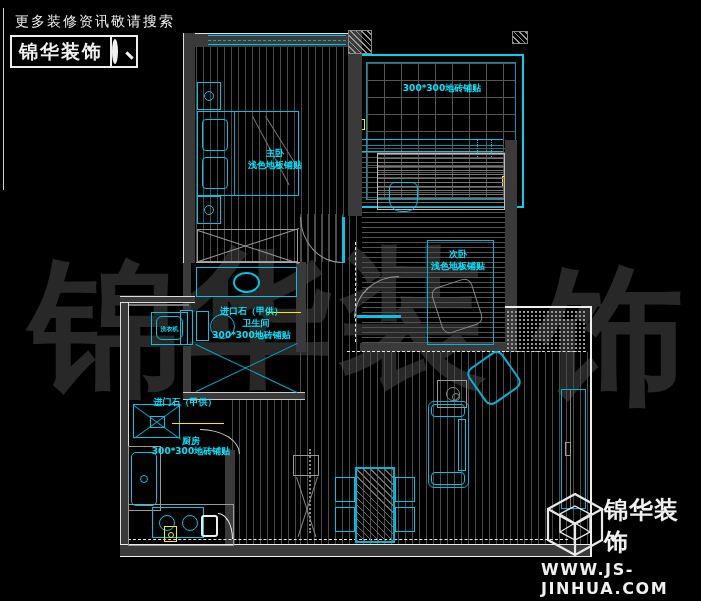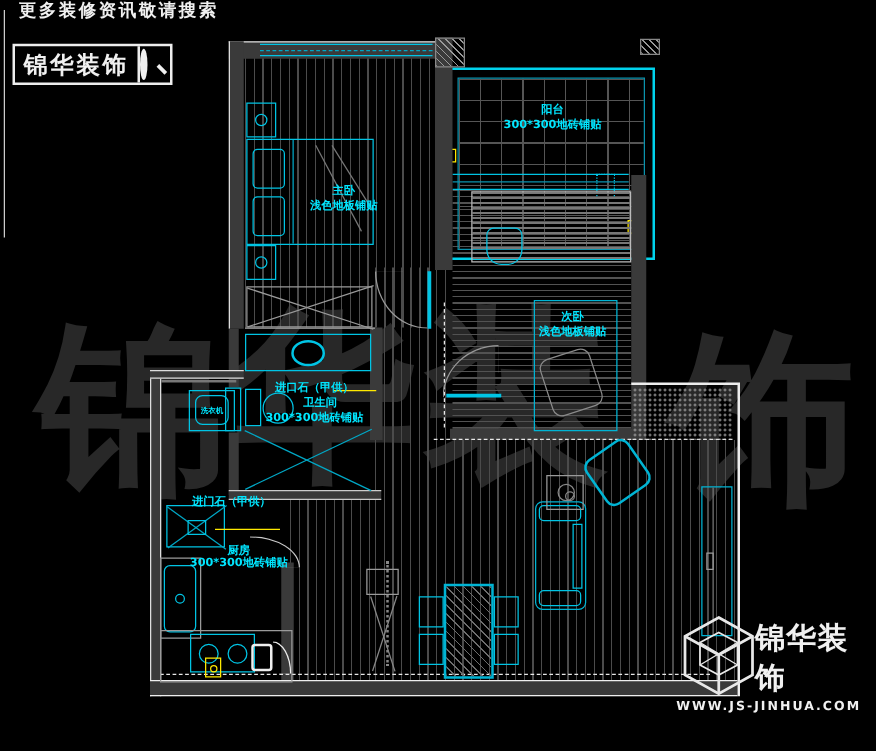--- a/index.html
+++ b/index.html
@@ -172,47 +172,46 @@
   <div class="abs" style="left:561px;top:389px;width:25px;height:120px;border:1px solid #00b4d4">
     <span class="abs" style="left:8px;top:0;width:1px;height:118px;background:#777"></span>
     <span class="abs" style="left:3px;top:52px;width:6px;height:14px;border:1px solid #999"></span>
   </div>
 
   <div class="abs lbl" style="left:215px;top:147px;width:120px">
     <span>主卧</span>
     <span>浅色地板铺贴</span>
   </div>
   <div class="abs lbl" style="left:368px;top:82px;width:148px">
-    <span>阳台</span>
     <span>300*300地砖铺贴</span>
   </div>
   <div class="abs lbl" style="left:408px;top:248px;width:100px">
     <span>次卧</span>
     <span>浅色地板铺贴</span>
   </div>
   <div class="abs lbl" style="left:204px;top:305px;width:95px">进口石（甲供）</div>
   <div class="abs lbl" style="left:220px;top:317px;width:72px">卫生间</div>
   <div class="abs lbl" style="left:204px;top:329px;width:95px">300*300地砖铺贴</div>
   <div class="abs lbl" style="left:144px;top:396px;width:82px">进门石（甲供）</div>
   <div class="abs lbl" style="left:150px;top:435px;width:82px">厨房</div>
   <div class="abs lbl" style="left:148px;top:445px;width:86px">300*300地砖铺贴</div>
 
-  <div class="abs white" style="left:15px;top:0;font-size:14px;font-weight:bold;letter-spacing:2px">更多装修资讯敬请搜索</div>
+  <div class="abs white" style="left:15px;top:13px;font-size:14px;font-weight:normal;letter-spacing:2px">更多装修资讯敬请搜索</div>
   <div class="abs hdrbox" style="left:10px;top:35px;width:128px;height:33px">
     <span class="white" style="font-size:19px;font-weight:bold;letter-spacing:2px;padding:0 7px">锦华装饰</span>
     <span style="width:2px;height:29px;background:#eee"></span>
     <span style="flex:1"><span class="mag"></span></span>
   </div>
 
   <svg class="abs" style="left:545px;top:492px" width="60" height="66" viewBox="0 0 60 66">
     <g fill="none" stroke="#e8e8e8" stroke-width="2.2">
       <polygon points="30,2 57,17 57,48 30,63 3,48 3,17"></polygon>
       <polyline points="3,17 30,32 57,17"></polyline>
       <line x1="30" y1="32" x2="30" y2="63"></line>
       <polygon points="30,14 45,22 45,40 30,48 15,40 15,22" stroke-width="1.4"></polygon>
       <line x1="15" y1="22" x2="45" y2="40" stroke-width="1.1"></line>
       <line x1="45" y1="22" x2="15" y2="40" stroke-width="1.1"></line>
     </g>
   </svg>
   <div class="abs white" style="left:604px;top:494px;font-size:24px;font-weight:bold;letter-spacing:1px">锦华装饰</div>
-  <div class="abs white" style="left:541px;top:560px;font-size:10px;font-weight:bold;letter-spacing:1.6px;font-family:'DejaVu Sans',sans-serif">WWW.JS-JINHUA.COM</div>
+  <div class="abs white" style="left:541px;top:560px;font-size:16px;font-weight:bold;letter-spacing:1.6px;font-family:'DejaVu Sans',sans-serif">WWW.JS-JINHUA.COM</div>
 
 </div>
 
 </body></html>

